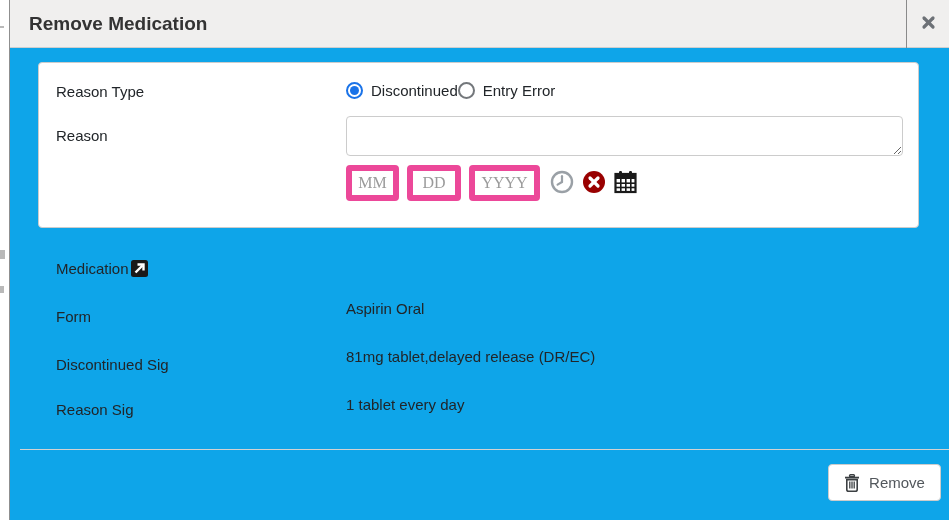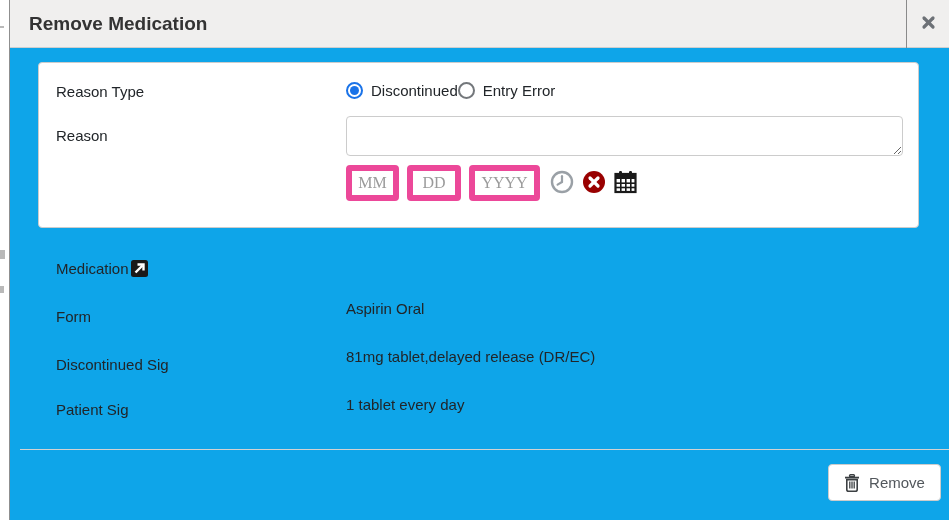--- a/index.html
+++ b/index.html
@@ -154,21 +154,21 @@
       <span>Form</span>
     </div>
     <span class="detail-value" style="top:308px;">81mg tablet,delayed release (DR/EC)</span>
 
     <div class="detail-label" style="top:356px;">
       <span>Discontinued Sig</span>
     </div>
     <span class="detail-value" style="top:356px;">1 tablet every day</span>
 
     <div class="detail-label" style="top:401px;">
-      <span>Patient Sig</span>
+      <span>Reason Sig</span>
     </div>
     <span class="detail-value" style="top:401px;"></span>
 
     <div class="footer-divider"></div>
 
 
     <button class="btn btn-remove">
       <span style="display:flex;">
         <svg width="16" height="18" viewBox="0 0 16 18">
           <rect x="5.6" y="0.8" width="4.8" height="2" rx="0.8" fill="none" stroke="#3c4043" stroke-width="1.4"></rect>

